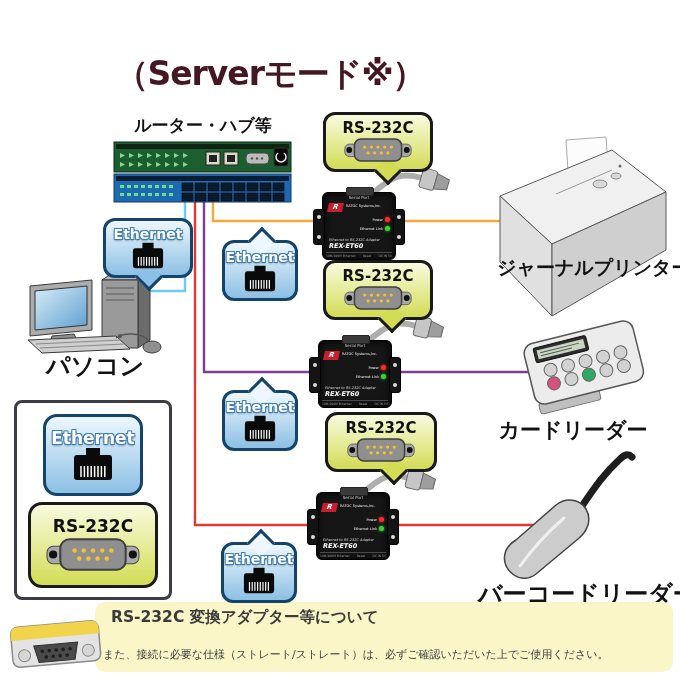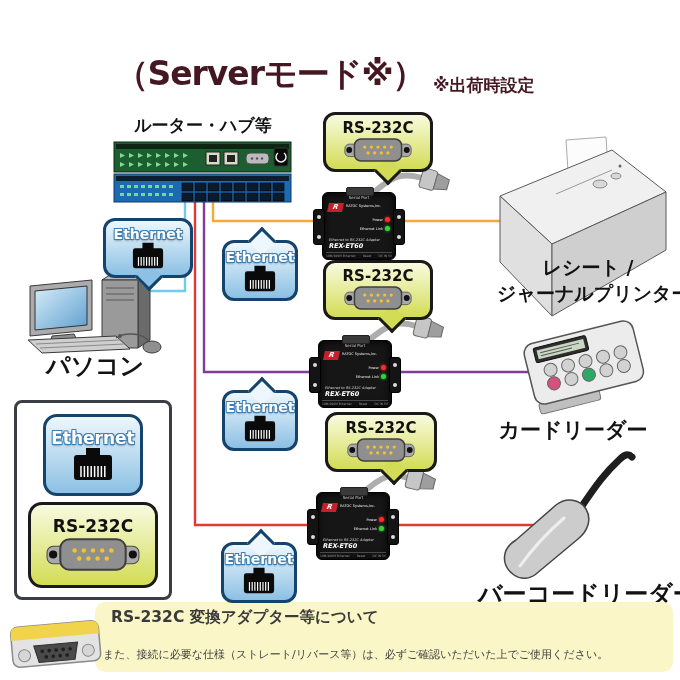--- a/index.html
+++ b/index.html
@@ -236,27 +236,25 @@
     </g>
 
     <g>
       <path d="M578,512 C598,482 606,472 620,459 C624,455 628,453 632,457" fill="none" stroke="#1E1E1E" stroke-width="7" stroke-linecap="round"></path>
       <path d="M514,575 C500,565 502,548 516,540 L556,505 C566,497 580,499 586,509 C592,519 588,531 578,539 L536,574 C530,579 521,580 514,575 Z" fill="#CCCCCC" stroke="#444" stroke-width="1.5"></path>
       <path d="M520,566 C530,552 548,532 564,518" fill="none" stroke="#EFEFEF" stroke-width="3" stroke-linecap="round"></path>
     </g>
   </svg>
 
   <div class="abs title-line" id="title2">（Serverモード※）</div>
-  <div class="abs" id="title-note">※出荷時設定</div>
 
   <div class="abs dev-label" style="left:113px;top:114px;width:180px;font-size:17px;">ルーター・ハブ等</div>
 
   <div class="abs dev-label" style="left:35px;top:350px;width:120px;font-size:24px;">パソコン</div>
   <div class="abs" style="left:497px;top:255px;width:182px;z-index:2;">
-    <div class="dev-label" style="font-size:19px;">レシート /</div>
     <div class="dev-label" style="font-size:19px;">ジャーナルプリンター</div>
   </div>
   <div class="abs dev-label" style="left:487px;top:416px;width:172px;font-size:21px;">カードリーダー</div>
   <div class="abs dev-label" style="left:478px;top:578px;width:178px;font-size:24px;">バーコードリーダー</div>
 
   <div class="bubble bubble-rs" style="left:323px;top:112px;width:104px;height:54px;">
     <div class="tail down" style="left:52px;"></div>
     <div class="rs-label">RS-232C</div>
     <svg width="70" height="28" viewBox="0 0 92 38">
       <rect x="1" y="11" width="90" height="17" rx="6" fill="#A9A9A9" stroke="#4A4A4A"></rect>
@@ -492,21 +490,21 @@
             <circle cx="41.5" cy="23" r="2.2"></circle>
             <circle cx="50.5" cy="23" r="2.2"></circle>
             <circle cx="59.5" cy="23" r="2.2"></circle>
           </g>
       </svg>
     </div>
   </div>
 
   <div class="abs" id="note">
     <div id="note-heading">RS-232C 変換アダプター等について</div>
-    <div class="note-body" id="note-body2">また、接続に必要な仕様（ストレート/リバース等）は、必ずご確認いただいた上でご使用ください。</div>
+    <div class="note-body" id="note-body2">また、接続に必要な仕様（ストレート/ストレート）は、必ずご確認いただいた上でご使用ください。</div>
   </div>
   <svg class="abs" id="note-dsub" viewBox="0 0 104 72">
     <g transform="rotate(-5 52 40)">
       <rect x="8" y="16" width="88" height="40" rx="7" fill="#E3E3E3" stroke="#8A8A8A" stroke-width="1.5"></rect>
       <path d="M8,23 q0,-7 7,-7 h74 q7,0 7,7 v6 H8 Z" fill="#F2D44C"></path>
       <circle cx="20" cy="45" r="6" fill="#D6D6D6" stroke="#8A8A8A"></circle>
       <circle cx="84" cy="45" r="6" fill="#D6D6D6" stroke="#8A8A8A"></circle>
       <polygon points="30,36 74,36 70,53 34,53" fill="#4A4A4A" stroke="#2E2E2E"></polygon>
       <g fill="#1E1E1E">
           <circle cx="38" cy="42" r="1.8"></circle>

